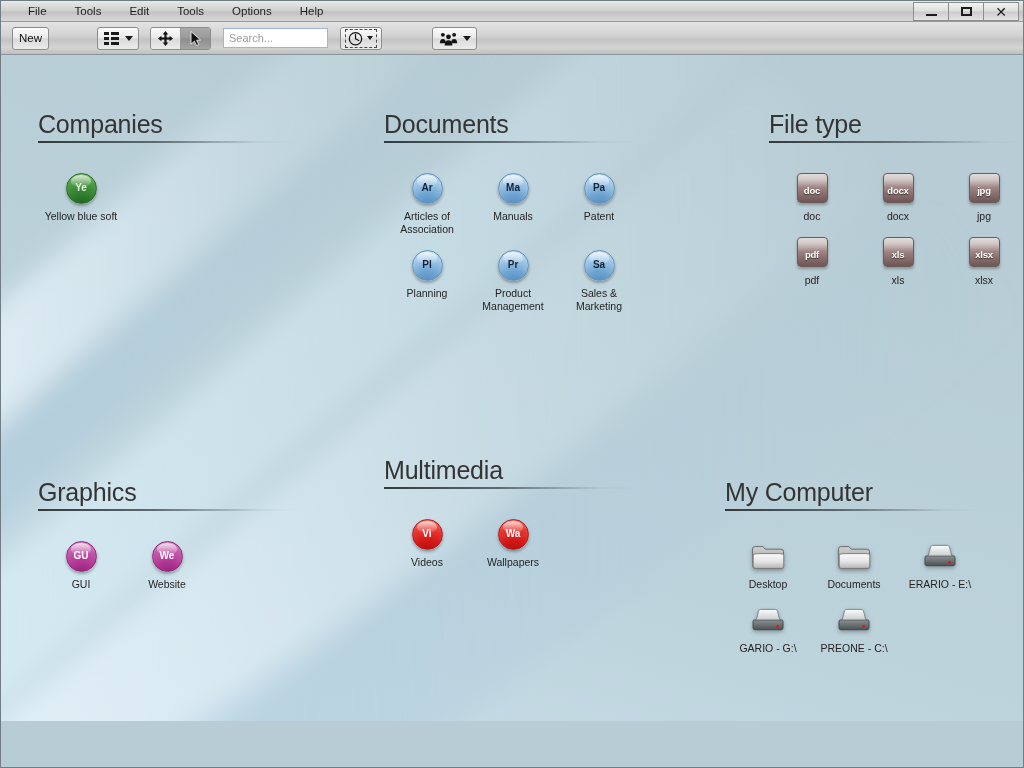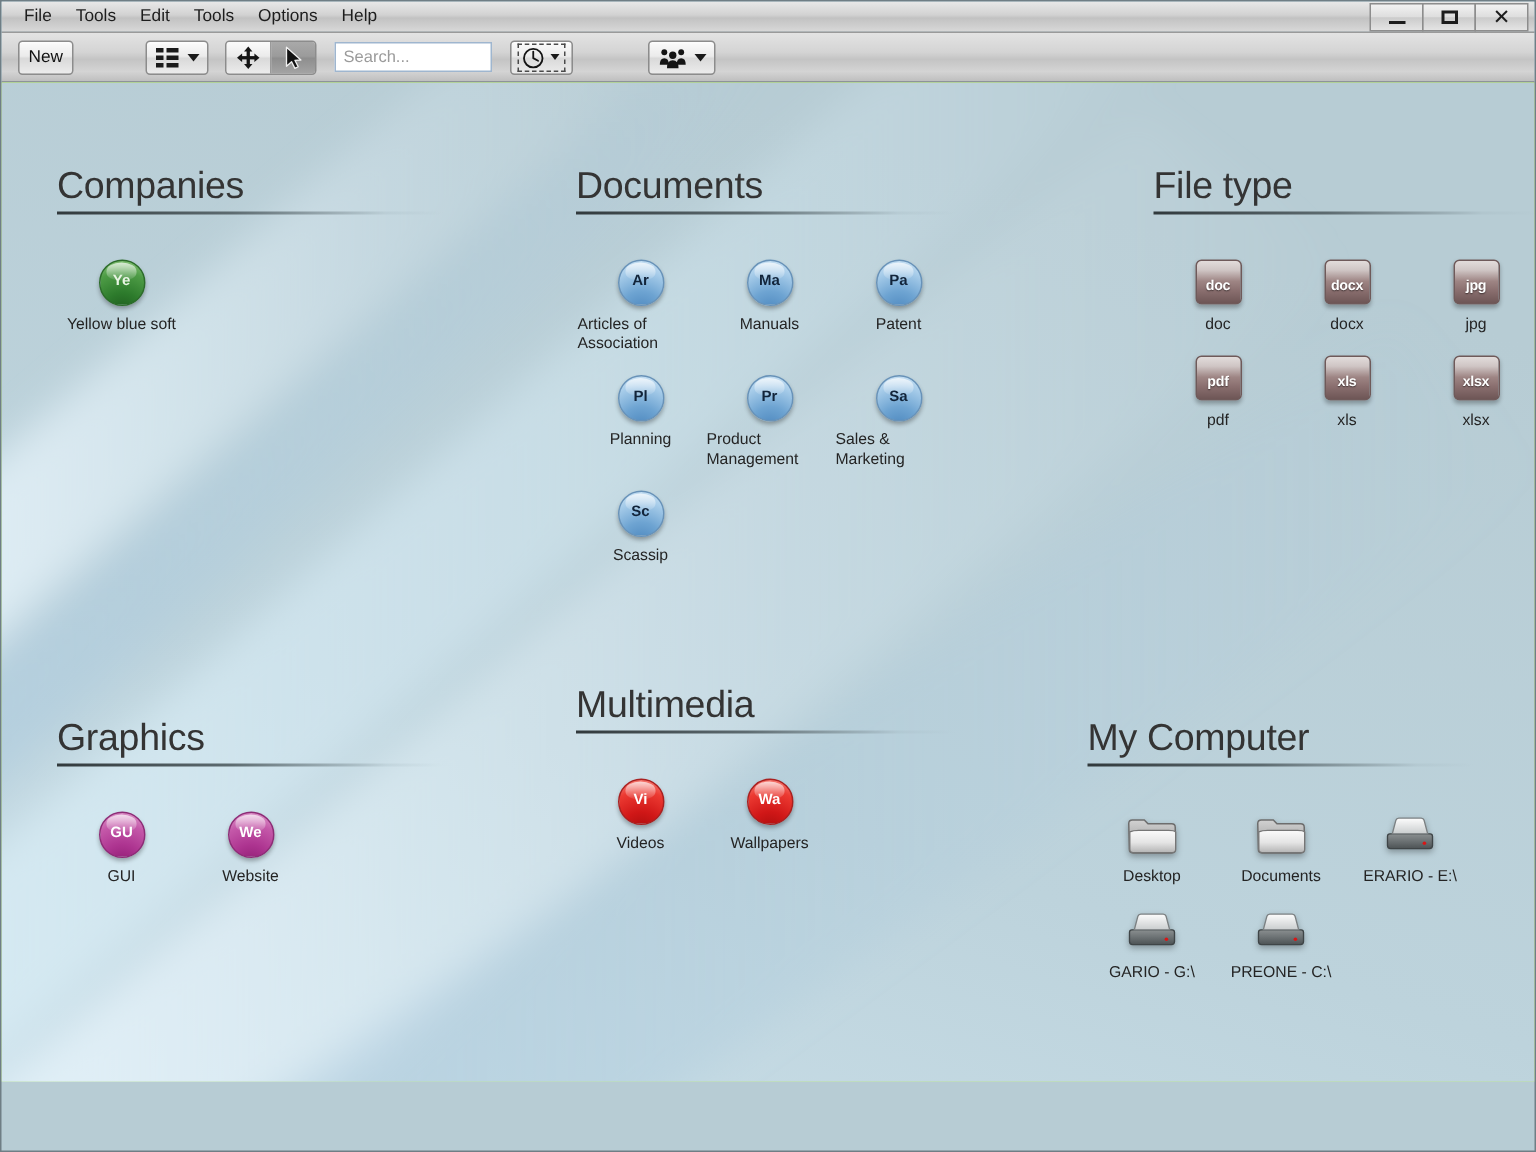--- a/index.html
+++ b/index.html
@@ -27,22 +27,22 @@
     height: 21px;
     background: linear-gradient(to bottom, #e8e8e8 0%, #d2d2d2 45%, #c2c2c2 55%, #d8d8d8 100%);
     border-bottom: 1px solid #9a9a9a;
     display: flex;
     align-items: center;
     box-sizing: border-box;
   }
   .menu-list {
     display: flex;
     align-items: center;
-    padding-left: 7px;
-    gap: 0px;
+    padding-left: 19px;
+    gap: 12px;
   }
   .menu-item {
     font-size: 11.5px;
     color: #1d1d1d;
     padding: 2px 8px;
     cursor: default;
     line-height: 13px;
     white-space: nowrap;
   }
 
@@ -256,20 +256,21 @@
   .item .icon-slot {
     height: 34px;
     display: flex;
     align-items: center;
     justify-content: center;
   }
   .item-label {
     margin-top: 5px;
     font-size: 10.5px;
     color: #242424;
+    text-align: center;
     line-height: 13px;
     max-width: 84px;
     word-wrap: break-word;
     font-family: "Liberation Sans", sans-serif;
   }
 
   
   .orb {
     position: relative;
     width: 29px;
@@ -595,28 +596,20 @@
 
             <div class="item">
               <div class="icon-slot">
                 <div class="orb orb-blue">
                   <span>Sa</span>
                 </div>
               </div>
               <div class="item-label">Sales &amp; Marketing</div>
             </div>
 
-            <div class="item">
-              <div class="icon-slot">
-                <div class="orb orb-blue">
-                  <span>Sc</span>
-                </div>
-              </div>
-              <div class="item-label">Scassip</div>
-            </div>
 
           </div>
         </div>
 
         <div class="group g-multimedia">
           <div class="group-title">Multimedia</div>
           <div class="group-rule"></div>
           <div class="items">
 
             <div class="item">

